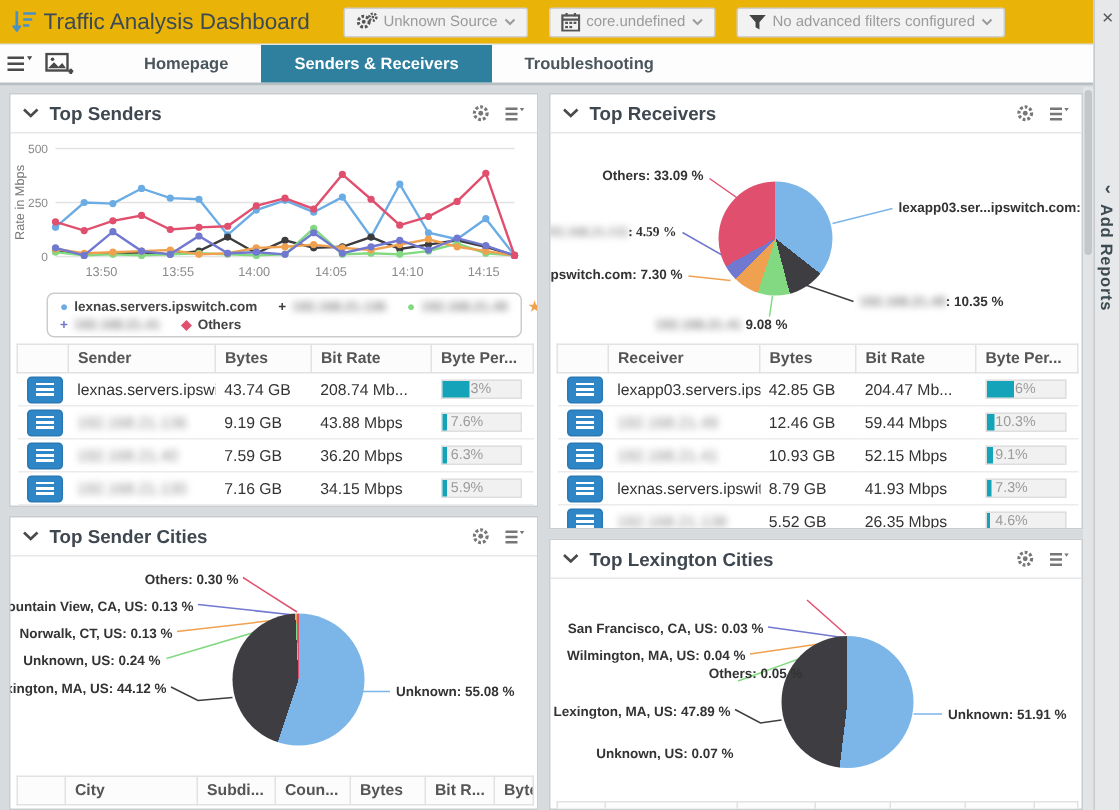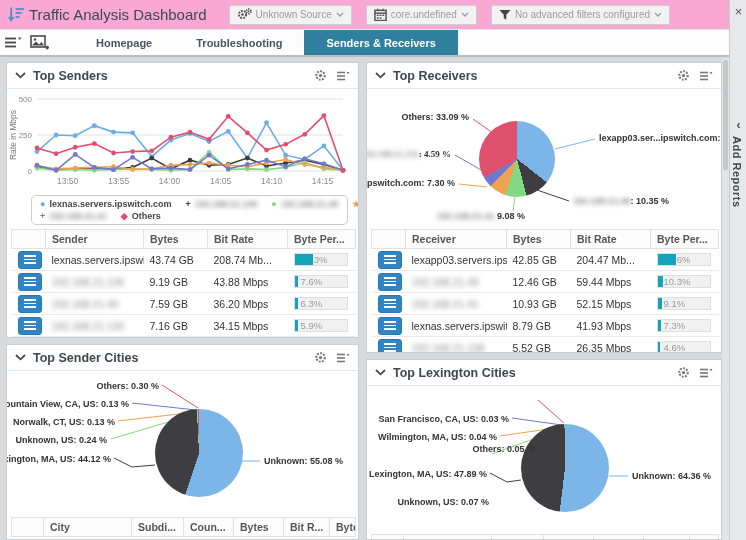--- a/index.html
+++ b/index.html
@@ -1,21 +1,21 @@
 <!DOCTYPE html>
 <html><head>
 <meta charset="utf-8">
 <style>
   * { margin:0; padding:0; box-sizing:border-box; }
   html,body { width:746px; height:540px; overflow:hidden; background:#d8dbdd;
     font-family:"Liberation Sans", sans-serif; }
   .app { position:relative; width:746px; height:540px; }
 
   
-  .topbar { position:absolute; left:0; top:0; right:17px; height:30px; background:#f9a8d4;
+  .topbar { position:absolute; left:0; top:0; right:17px; height:30px; background:#eab308;
     display:flex; align-items:center; padding:0 8px; border-bottom:1px solid #e3e5e6; }
   .logo { display:inline-flex; margin-right:4px; }
   .title { font-size:15px; color:#3c4a54; font-weight:400; margin-right:22px; white-space:nowrap; }
   .dd { display:inline-flex; align-items:center; gap:4px; height:20px; margin-right:14px;
     background:#f2f2f2; border:1px solid #cfcfcf; border-radius:2px; padding:0 7px;
     font-size:10px; color:#9b9b9b; cursor:pointer; white-space:nowrap; }
   .dd svg { flex:none; }
 
   
   .tabbar { position:absolute; left:0; top:30px; right:17px; height:27px; background:#fdfdfd;
@@ -182,22 +182,22 @@
         <circle cx="5" cy="4.5" r="1.2" fill="#4a4a4a"></circle>
         <path d="M2 10.5 L6 6.5 L9 9.5 L11.5 7 L14 10.5 Z" fill="#4a4a4a"></path>
         <g stroke="#4a4a4a" stroke-width="1.8">
             <line x1="15.5" y1="12.5" x2="19" y2="12.5"></line>
             <line x1="17.2" y1="10.8" x2="17.2" y2="14.4"></line>
           </g>
       </svg>
     </span>
     <div class="tabs">
       <span class="tab">Homepage</span>
+      <span class="tab active">Senders &amp; Receivers</span>
       <span class="tab">Troubleshooting</span>
-      <span class="tab active">Senders &amp; Receivers</span>
     </div>
   </div>
 
   <div class="panel" id="p-senders">
     <div class="phead">
       <span style="display:inline-flex">
         <svg width="11" height="7" viewBox="0 0 11 7">
             <path d="M1 1 L5.5 5.3 L10 1" stroke="#4a4a4a" stroke-width="1.8" fill="none"></path>
           </svg>
       </span>
@@ -691,21 +691,21 @@
         <path d="M125 68 L194 43" stroke="#82d982" stroke-width="1" fill="none"></path>
         <path d="M123 87 L140 96 L154 94" stroke="#3e3e42" stroke-width="1" fill="none"></path>
         <path d="M242 90 L261 90" stroke="#7cb5e8" stroke-width="1" fill="none"></path>
       </svg>
       <div class="pie" style="left: 154px; top: 38px; width: 88px; height: 88px; background: conic-gradient(rgb(124, 181, 232) 0deg, rgb(124, 181, 232) 186.876deg, rgb(62, 62, 66) 186.876deg, rgb(62, 62, 66) 359.28deg, rgb(130, 217, 130) 359.28deg, rgb(130, 217, 130) 359.532deg, rgb(240, 161, 80) 359.532deg, rgb(240, 161, 80) 359.676deg, rgb(113, 120, 207) 359.676deg, rgb(113, 120, 207) 359.784deg, rgb(224, 80, 110) 359.784deg, rgb(224, 80, 110) 359.964deg);"></div>
       <div class="plabel r" style="left:168px; top:10px;margin-top:48px;"><span>Others</span><span>: 0.05 %</span></div>
       <div class="plabel r" style="left:142px; top:28px;"><span>San Francisco, CA, US</span><span>: 0.03 %</span></div>
       <div class="plabel r" style="left:130px; top:46px;"><span>Wilmington, MA, US</span><span>: 0.04 %</span></div>
       <div class="plabel r" style="left:122px; top:64px;margin-top:47px;"><span>Unknown, US</span><span>: 0.07 %</span></div>
       <div class="plabel r" style="left:120px; top:83px;"><span>Lexington, MA, US</span><span>: 47.89 %</span></div>
-      <div class="plabel" style="left:265px; top:85px;"><span>Unknown</span><span>: 64.36 %</span></div>
+      <div class="plabel" style="left:265px; top:85px;"><span>Unknown</span><span>: 51.91 %</span></div>
     </div>
     <table style="width:348px">
       <thead>
           <tr>
         <th class="ct-btn"></th>
         <th class="ct-city">City</th>
         <th class="ct-sub">Subdi...</th>
         <th class="ct-cty">Coun...</th>
         <th class="ct-b">Bytes</th>
         <th class="ct-br">Bit R...</th>

